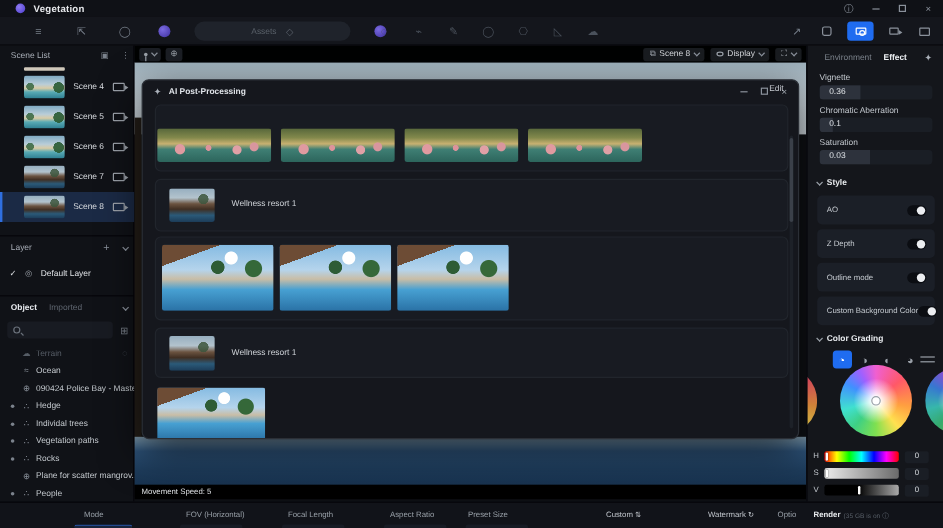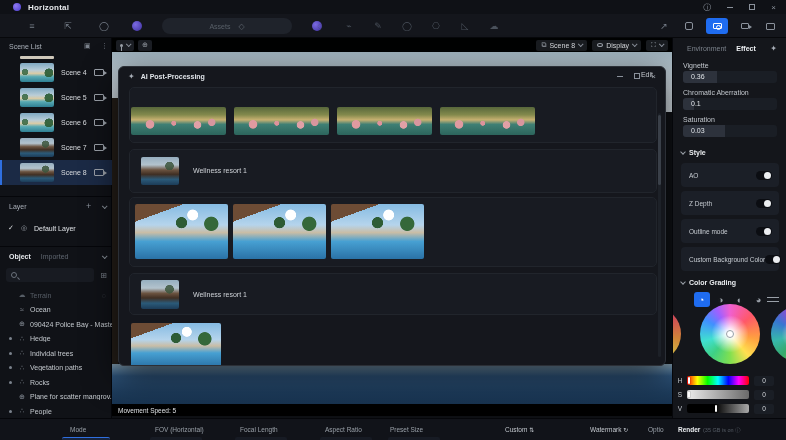--- a/index.html
+++ b/index.html
@@ -182,21 +182,21 @@
   .bb-input{position:absolute;top:18px;height:4px;background:#171b24;border-radius:2px 2px 0 0;}
   .bb-input.focus{background:#18243c;border-top:1px solid #2f6fe0;}
 </style>
 </head>
 <body>
 
 <div class="app">
 
   <div class="tbar">
     <div class="logo"></div>
-    <div class="title">Horizontal</div>
+    <div class="title">Vegetation</div>
     <div class="winctl">
       <span>ⓘ</span>
       <span class="wc-min"></span>
       <span class="wc-max"></span>
       <span>×</span>
     </div>
   </div>
 
   <div class="mbar">
     <div class="grp" style="left:24px;gap:20px;">

